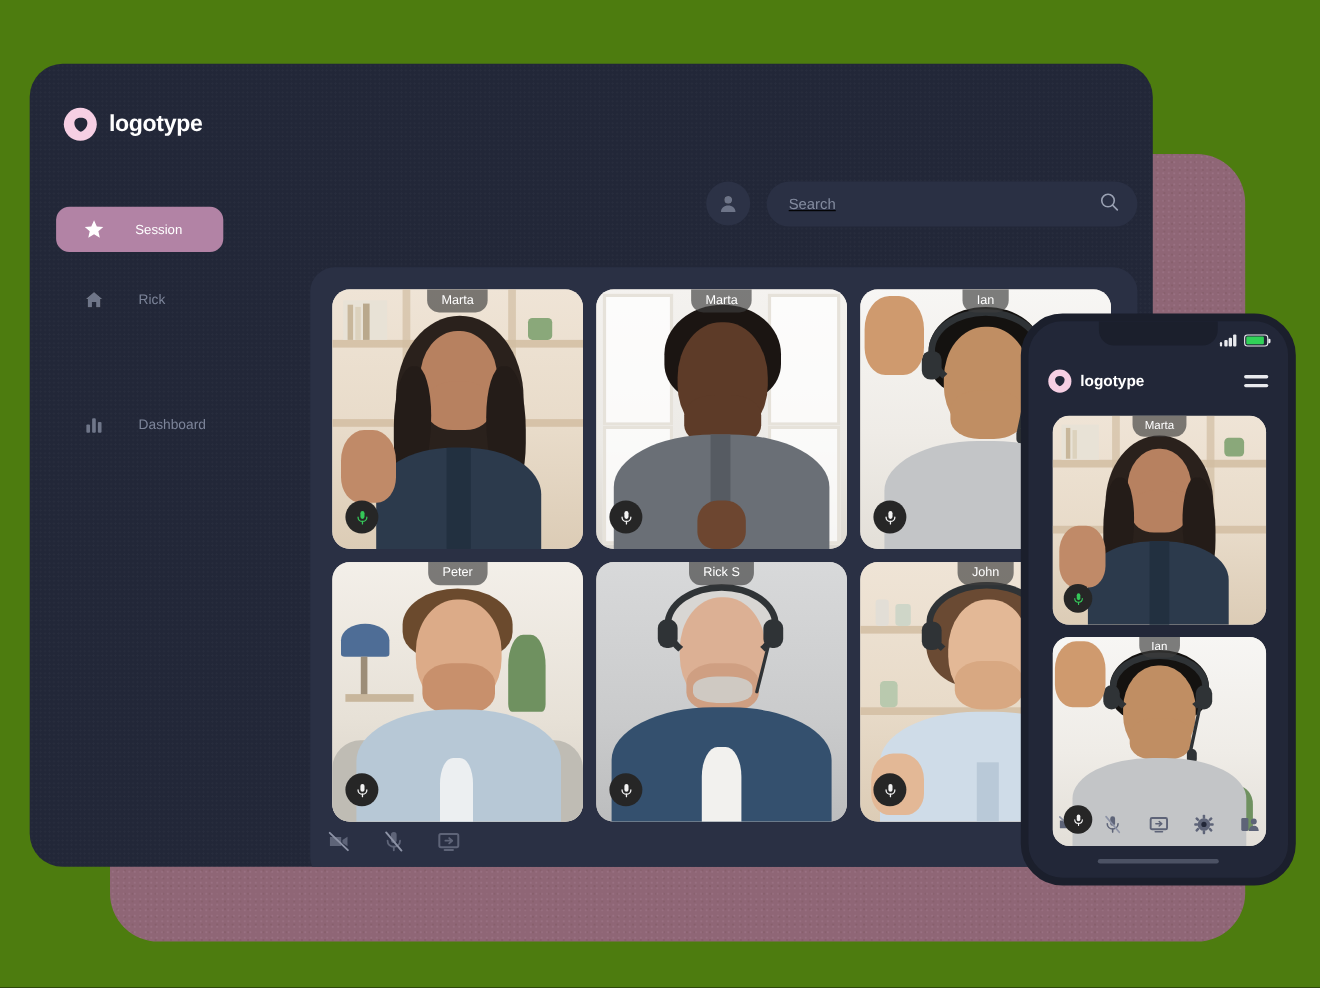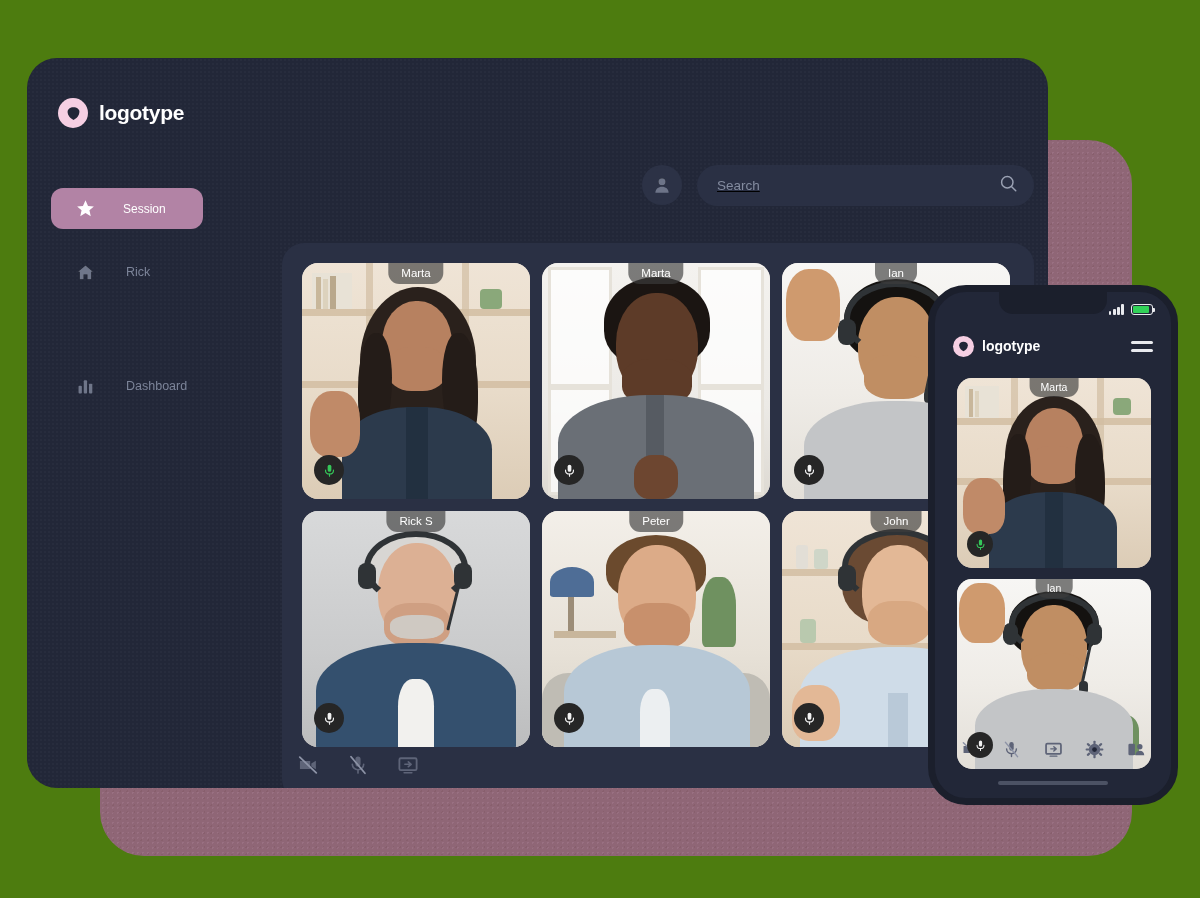--- a/index.html
+++ b/index.html
@@ -595,60 +595,60 @@
           <span class="mic-badge">
             <svg width="15" height="15" viewBox="0 0 24 24">
               <rect x="9" y="2.6" width="6" height="11.4" rx="3" fill="#f2f2f2"></rect>
               <path d="M5.6 11.4 C5.6 15 8.4 17.6 12 17.6 C15.6 17.6 18.4 15 18.4 11.4" fill="none" stroke="#f2f2f2" stroke-width="1.9" stroke-linecap="round"></path>
               <line x1="12" y1="17.6" x2="12" y2="21.2" stroke="#f2f2f2" stroke-width="1.9" stroke-linecap="round"></line>
             </svg>
           </span>
         </div>
 
         <div class="tile">
+          <div class="photo bg-room">
+            <div style="position:absolute;left:8px;top:56px;width:44px;height:30px;background:#4e6d96;border-radius:50% 50% 8% 8%;"></div>
+            <div style="position:absolute;left:26px;top:86px;width:6px;height:36px;background:#9c8d78;"></div>
+            <div style="position:absolute;left:12px;top:120px;width:62px;height:7px;background:#c8b69c;"></div>
+            <div style="position:absolute;left:160px;top:66px;width:34px;height:70px;background:#6f9160;border-radius:40% 40% 10% 10%;"></div>
+            <div style="position:absolute;left:0;bottom:0;width:228px;height:74px;background:#bfbcb4;border-radius:26px 26px 0 0;"></div>
+            <div class="person" style="width:228px;height:236px;">
+              <div class="hair" style="left:64px;top:24px;width:100px;height:66px;background:#6b4a2d;"></div>
+              <div class="head" style="left:76px;top:34px;width:78px;height:98px;background:#dcab88;"></div>
+              <div style="position:absolute;left:82px;top:92px;width:66px;height:46px;background:#c8906c;border-radius:40%;"></div>
+              <div class="torso" style="left:22px;width:186px;height:102px;background:#b7c8d6;"></div>
+              <div style="position:absolute;left:98px;bottom:0;width:30px;height:58px;background:#eceff1;border-radius:40% 40% 0 0;"></div>
+            </div>
+          </div>
+          <span class="tile-name">Peter</span>
+          <span class="mic-badge">
+            <svg width="15" height="15" viewBox="0 0 24 24">
+              <rect x="9" y="2.6" width="6" height="11.4" rx="3" fill="#f2f2f2"></rect>
+              <path d="M5.6 11.4 C5.6 15 8.4 17.6 12 17.6 C15.6 17.6 18.4 15 18.4 11.4" fill="none" stroke="#f2f2f2" stroke-width="1.9" stroke-linecap="round"></path>
+              <line x1="12" y1="17.6" x2="12" y2="21.2" stroke="#f2f2f2" stroke-width="1.9" stroke-linecap="round"></line>
+            </svg>
+          </span>
+        </div>
+
+        <div class="tile">
           <div class="photo bg-plain-grey">
             <div class="person" style="width:228px;height:236px;">
               <div class="hair" style="left:66px;top:22px;width:98px;height:58px;background:#d8d6d3;"></div>
               <div class="head" style="left:76px;top:32px;width:78px;height:98px;background:#dcb094;"></div>
               <div style="position:absolute;left:82px;top:92px;width:66px;height:44px;background:#cf9f82;border-radius:40%;"></div>
               <div style="position:absolute;left:88px;top:104px;width:54px;height:24px;background:#cfc9c2;border-radius:40%;"></div>
               <div class="headset-band" style="left:62px;top:20px;width:104px;height:74px;"></div>
               <div class="headset-cup" style="left:56px;top:52px;"></div>
               <div class="headset-cup" style="left:152px;top:52px;"></div>
               <div class="headset-mic" style="left:150px;top:72px;height:48px;transform:rotate(14deg);"></div>
               <div class="torso" style="left:14px;width:200px;height:104px;background:#34506e;"></div>
               <div style="position:absolute;left:96px;bottom:0;width:36px;height:68px;background:#f2f1ee;border-radius:40% 40% 0 0;"></div>
             </div>
           </div>
           <span class="tile-name">Rick S</span>
-          <span class="mic-badge">
-            <svg width="15" height="15" viewBox="0 0 24 24">
-              <rect x="9" y="2.6" width="6" height="11.4" rx="3" fill="#f2f2f2"></rect>
-              <path d="M5.6 11.4 C5.6 15 8.4 17.6 12 17.6 C15.6 17.6 18.4 15 18.4 11.4" fill="none" stroke="#f2f2f2" stroke-width="1.9" stroke-linecap="round"></path>
-              <line x1="12" y1="17.6" x2="12" y2="21.2" stroke="#f2f2f2" stroke-width="1.9" stroke-linecap="round"></line>
-            </svg>
-          </span>
-        </div>
-
-        <div class="tile">
-          <div class="photo bg-room">
-            <div style="position:absolute;left:8px;top:56px;width:44px;height:30px;background:#4e6d96;border-radius:50% 50% 8% 8%;"></div>
-            <div style="position:absolute;left:26px;top:86px;width:6px;height:36px;background:#9c8d78;"></div>
-            <div style="position:absolute;left:12px;top:120px;width:62px;height:7px;background:#c8b69c;"></div>
-            <div style="position:absolute;left:160px;top:66px;width:34px;height:70px;background:#6f9160;border-radius:40% 40% 10% 10%;"></div>
-            <div style="position:absolute;left:0;bottom:0;width:228px;height:74px;background:#bfbcb4;border-radius:26px 26px 0 0;"></div>
-            <div class="person" style="width:228px;height:236px;">
-              <div class="hair" style="left:64px;top:24px;width:100px;height:66px;background:#6b4a2d;"></div>
-              <div class="head" style="left:76px;top:34px;width:78px;height:98px;background:#dcab88;"></div>
-              <div style="position:absolute;left:82px;top:92px;width:66px;height:46px;background:#c8906c;border-radius:40%;"></div>
-              <div class="torso" style="left:22px;width:186px;height:102px;background:#b7c8d6;"></div>
-              <div style="position:absolute;left:98px;bottom:0;width:30px;height:58px;background:#eceff1;border-radius:40% 40% 0 0;"></div>
-            </div>
-          </div>
-          <span class="tile-name">Peter</span>
           <span class="mic-badge">
             <svg width="15" height="15" viewBox="0 0 24 24">
               <rect x="9" y="2.6" width="6" height="11.4" rx="3" fill="#f2f2f2"></rect>
               <path d="M5.6 11.4 C5.6 15 8.4 17.6 12 17.6 C15.6 17.6 18.4 15 18.4 11.4" fill="none" stroke="#f2f2f2" stroke-width="1.9" stroke-linecap="round"></path>
               <line x1="12" y1="17.6" x2="12" y2="21.2" stroke="#f2f2f2" stroke-width="1.9" stroke-linecap="round"></line>
             </svg>
           </span>
         </div>
 
         <div class="tile">

